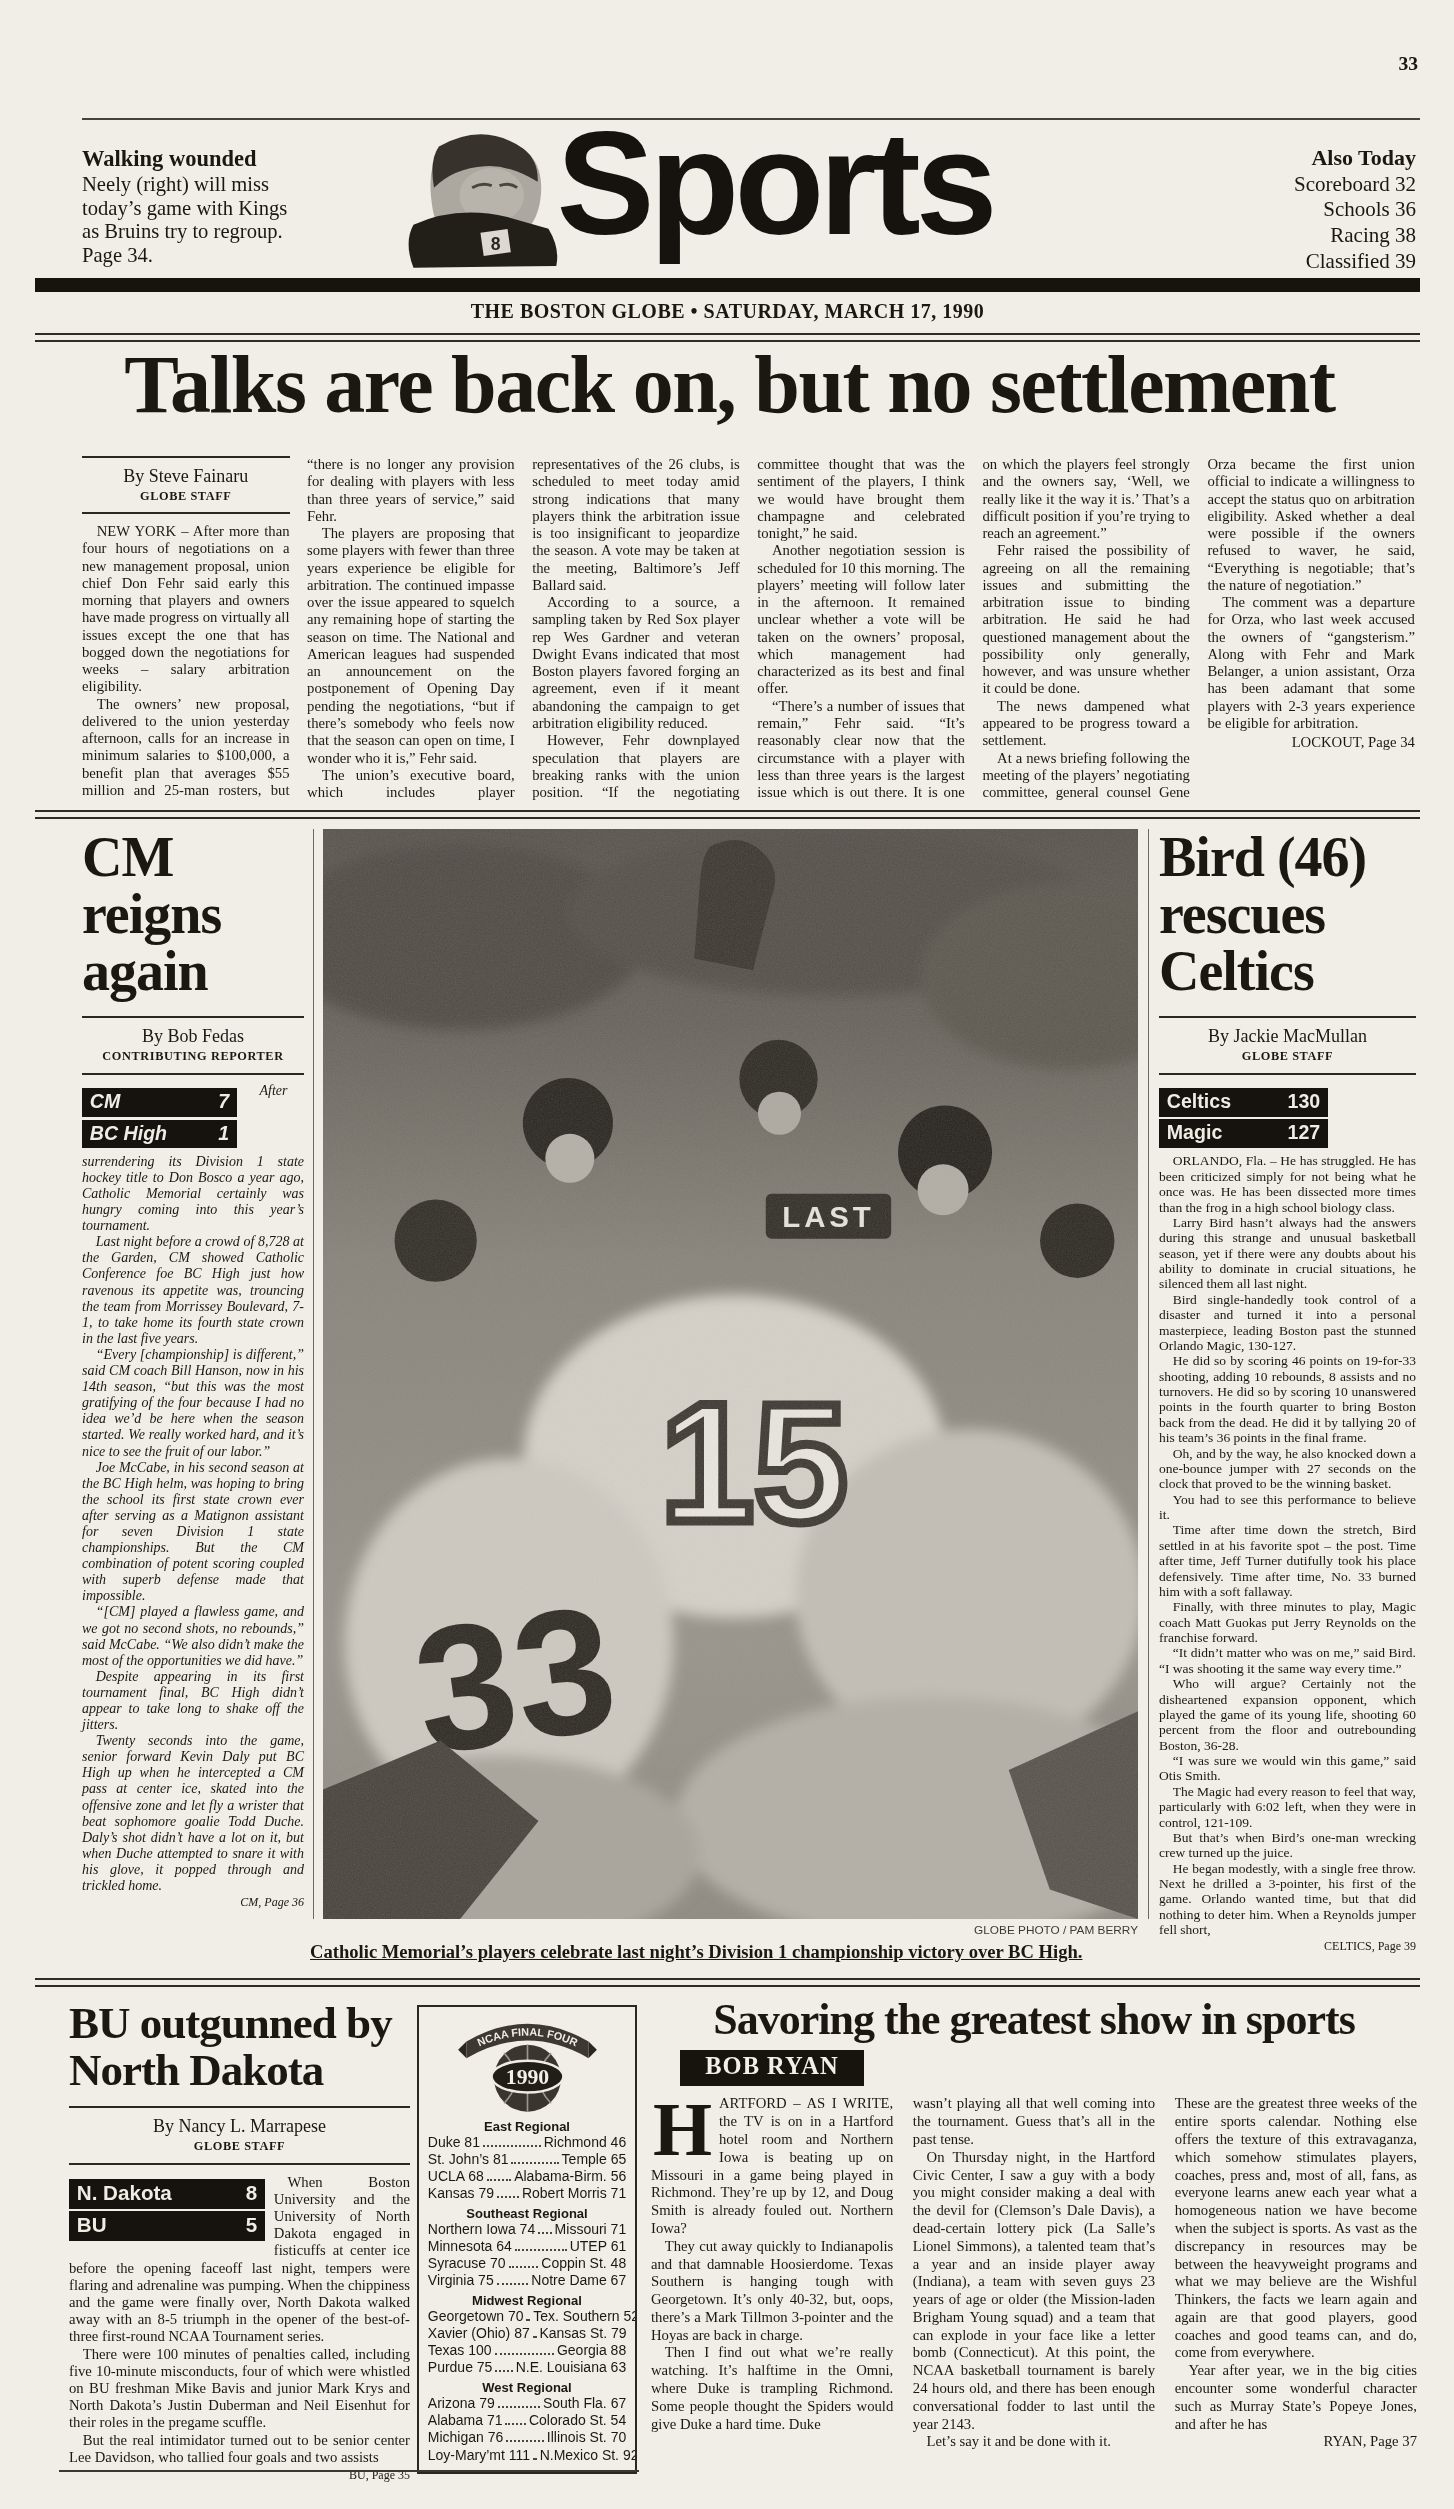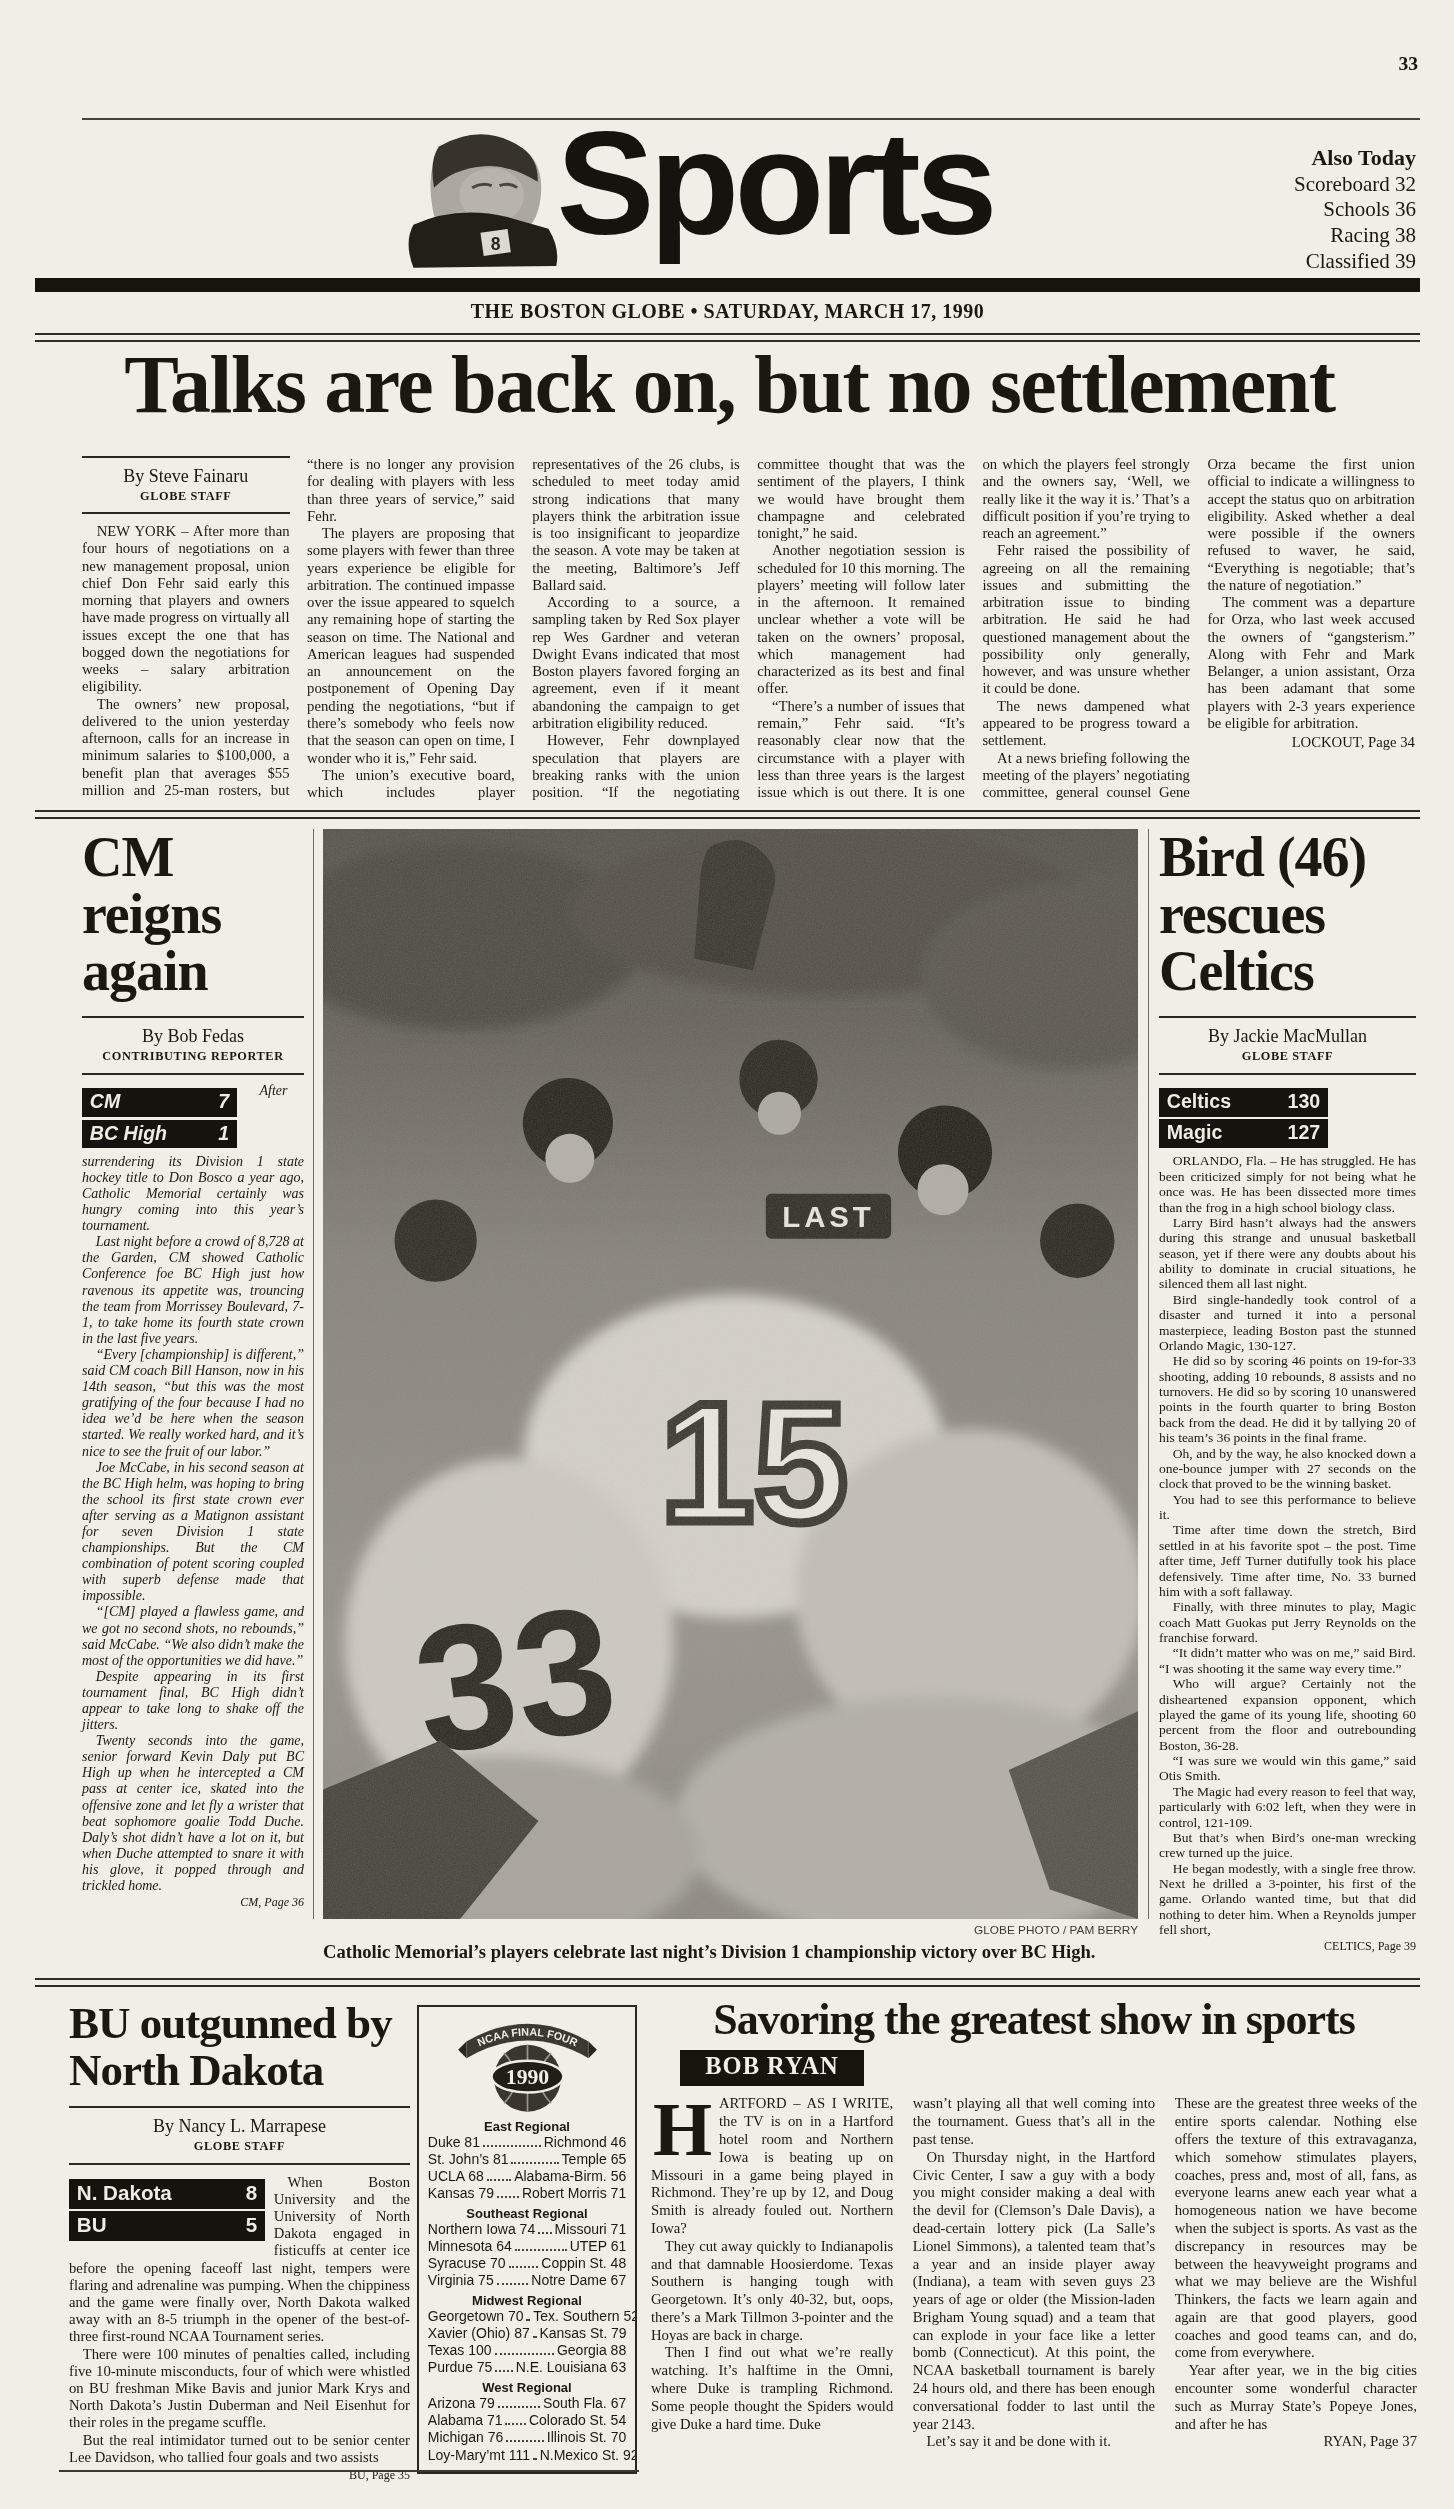--- a/index.html
+++ b/index.html
@@ -55,21 +55,21 @@
   .cm-col .col-body{font-size:14px;line-height:1.15;text-align:justify;font-style:italic;}
   .bird-col .col-body{font-size:13.5px;line-height:1.14;text-align:justify;}
   .col-body p{margin:0;text-indent:13.7px;}
   .col-jump{text-align:right;margin-top:2px;font-size:12px;}
 
   
   .photo{position:absolute;left:323px;top:829px;width:815px;height:1090px;background:#bef264;}
   .photo svg{display:block;width:100%;height:100%;}
   .credit{position:absolute;left:323px;top:1923px;width:815px;text-align:right;
           font-family:"Liberation Sans",sans-serif;font-size:11.8px;color:#3c3933;}
-  .caption{position:absolute;left:323px;top:1941px;width:827px;font-weight:bold;font-size:18.6px;}
+  .caption{position:absolute;left:310px;top:1941px;width:827px;font-weight:bold;font-size:18.6px;text-decoration:underline;}
 
   .bot-rule{position:absolute;top:1978px;left:35px;right:35px;}
 
   
   .bu-col{position:absolute;left:69px;top:2000px;width:341px;}
   .bu-head{font-size:45px;font-weight:bold;line-height:1.05;letter-spacing:-1px;margin:0 0 11.8px;}
   .bu-col .col-body{font-size:14.7px;line-height:1.17;text-align:justify;}
   .bu-col .srow{font-size:20.6px;}
 
   .ncaa-box{position:absolute;left:417px;top:2005px;width:220px;height:469px;
@@ -96,20 +96,24 @@
   .bottom-rule{position:absolute;top:2470px;left:59px;width:580px;border-top:2px solid #3a3731;}
 </style>
 </head>
 <body>
 
 <div class="page">
 
   <div class="page-num">33</div>
   <div class="top-rule"></div>
 
+  <div class="teaser">
+    <div class="teaser-title">Walking wounded</div>
+    <div class="teaser-body">Neely (right) will miss today’s game with Kings as Bruins try to regroup. Page 34.</div>
+  </div>
 
   <div class="neely">
     <svg viewBox="0 0 182 148" width="178" height="145">
       <path d="M52 26 q44 -26 84 0 q22 16 18 50 q-3 28 -24 42 l3 16 q-22 14 -50 10 l-8 -20 q-26 -8 -31 -34 q-8 -44 8 -64z" fill="#aca89f"></path>
       <path d="M50 24 q46 -26 86 2 q16 12 15 34 q-30 -18 -54 -16 q-32 2 -52 22 q-5 -28 5 -42z" fill="#37332c"></path>
       <ellipse cx="104" cy="74" rx="33" ry="28" fill="#b8b4ab"></ellipse>
       <path d="M84 66 q10 -6 20 -2 M112 64 q10 -4 18 2" stroke="#4a463f" stroke-width="3" fill="none"></path>
       <path d="M24 104 q44 -20 96 -8 l42 12 q12 20 8 38 l-146 2 q-10 -26 0 -44z" fill="#221f19"></path>
       <rect x="94" y="110" width="28" height="24" fill="#ddd9d0" transform="rotate(-8 108 122)"></rect>
       <text x="108" y="130" text-anchor="middle" font-family="Liberation Sans, sans-serif" font-size="18" font-weight="bold" fill="#2a2720">8</text>

